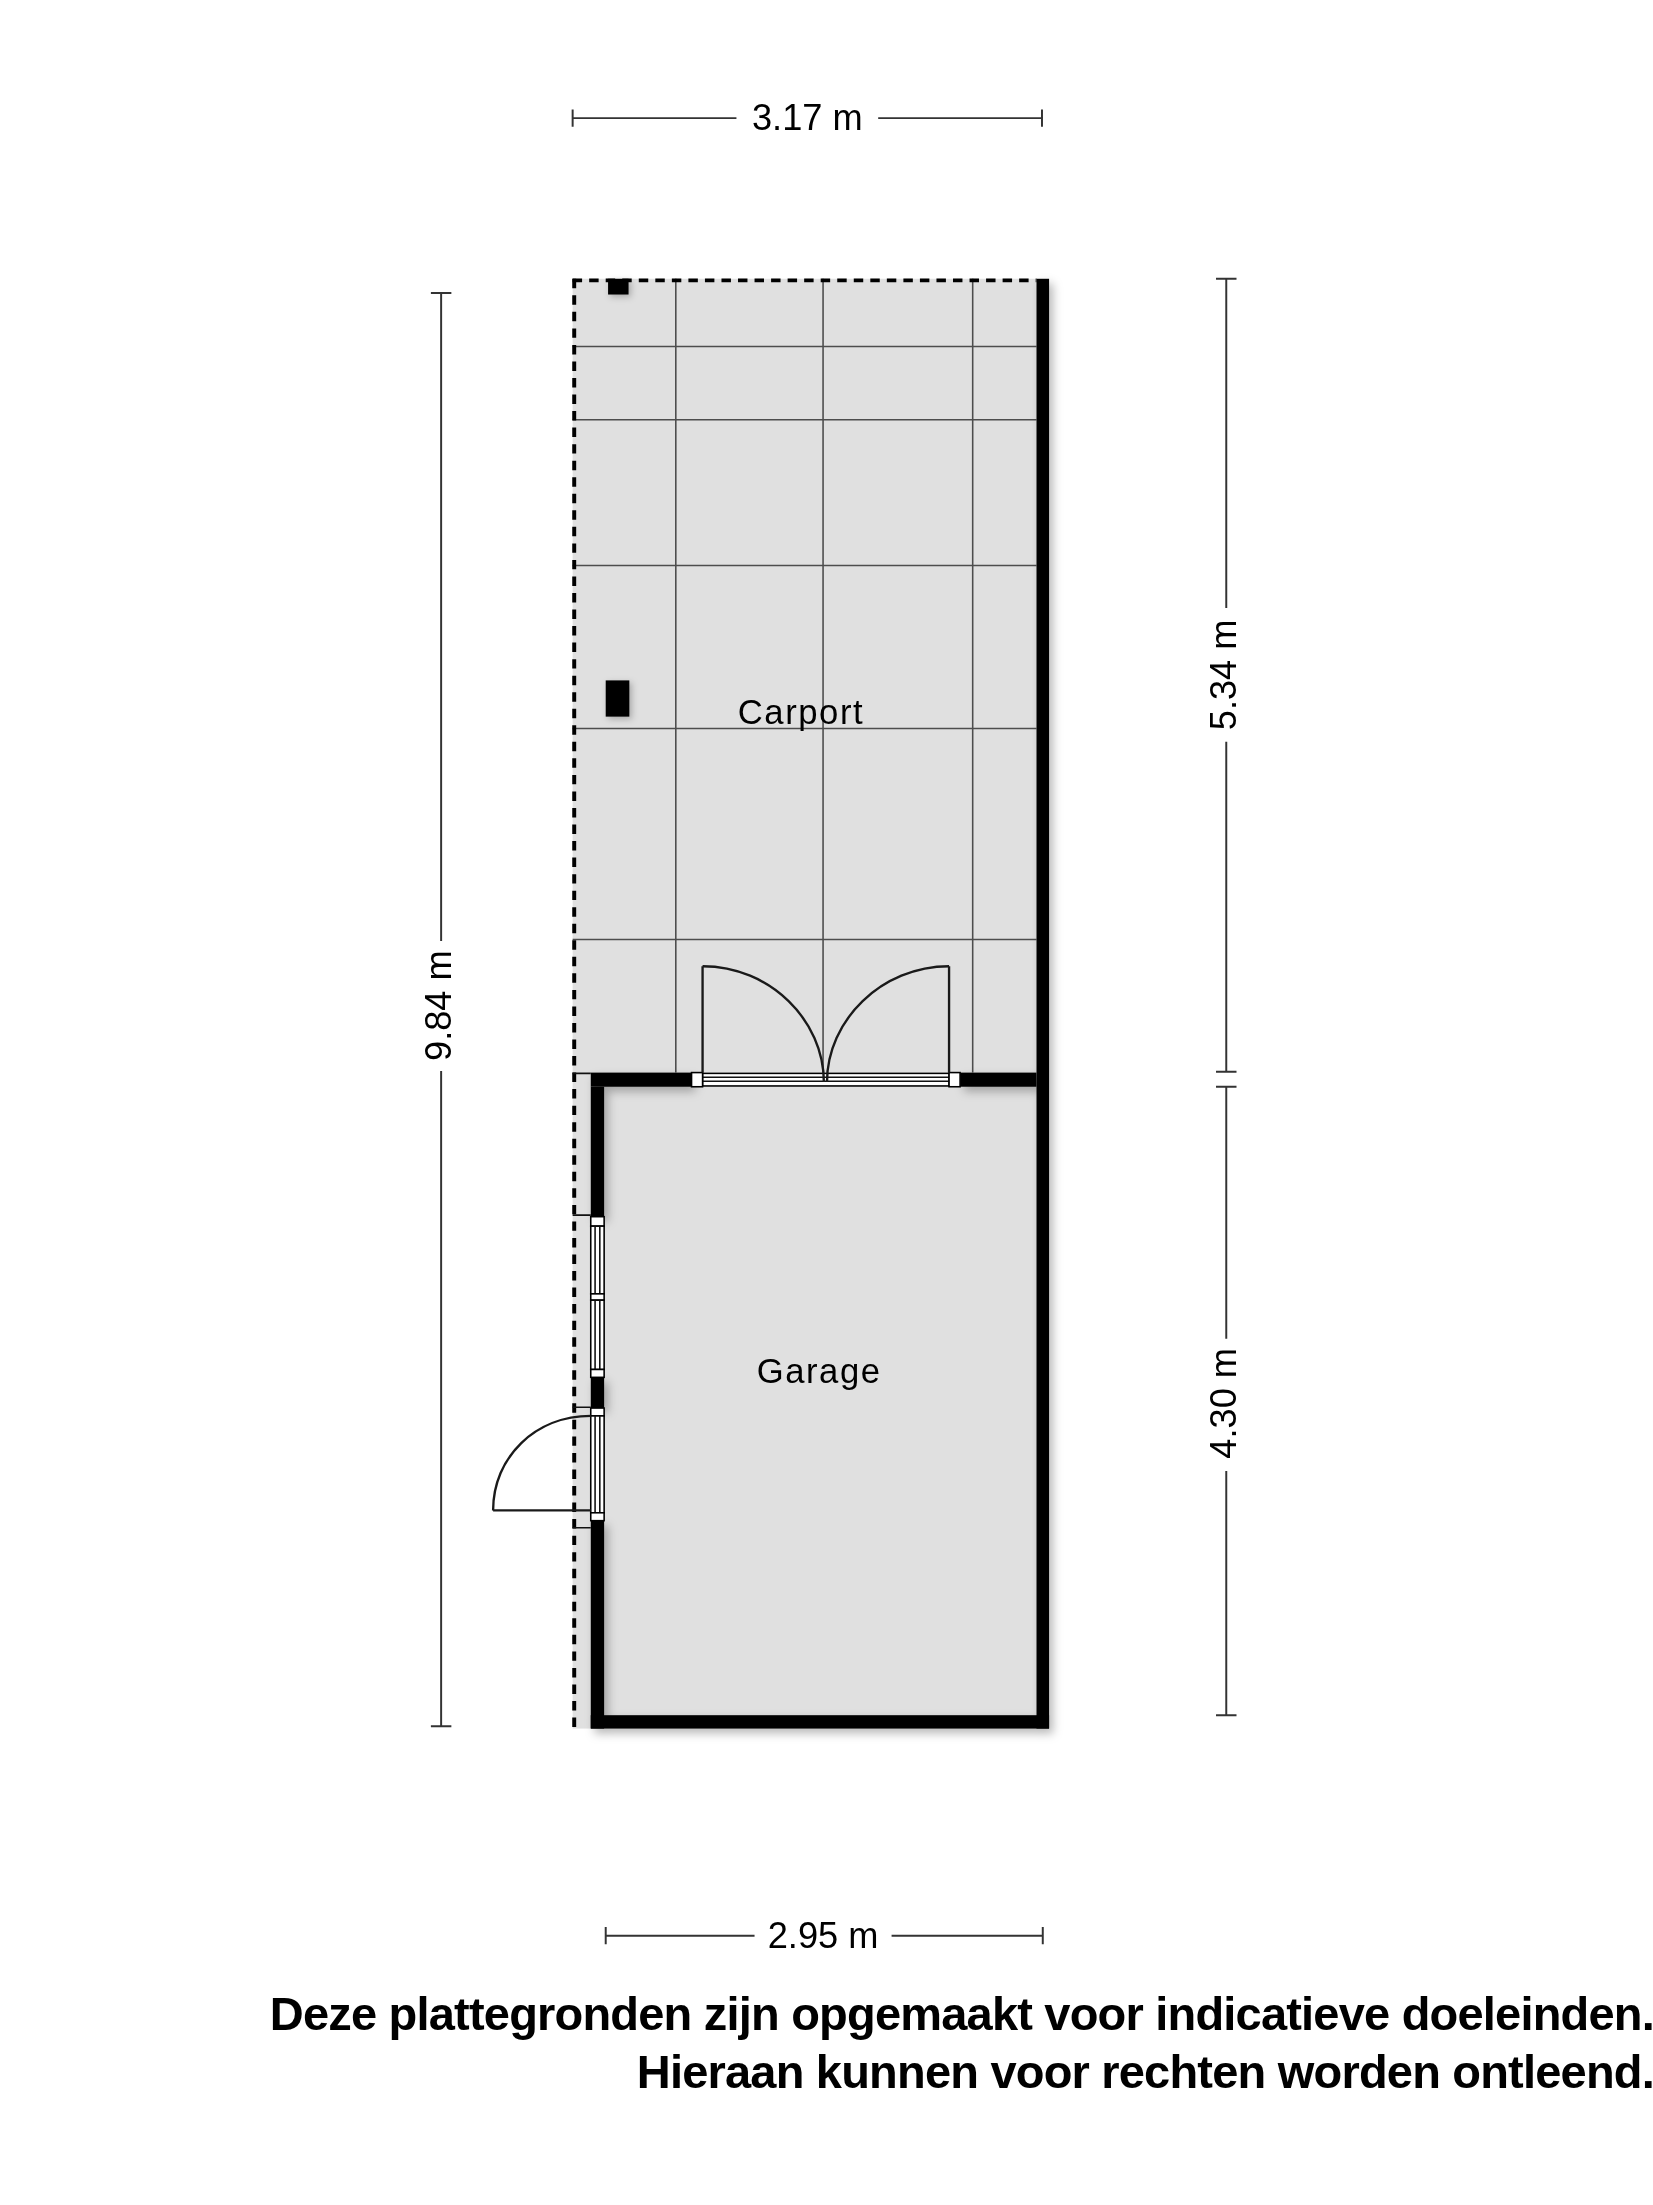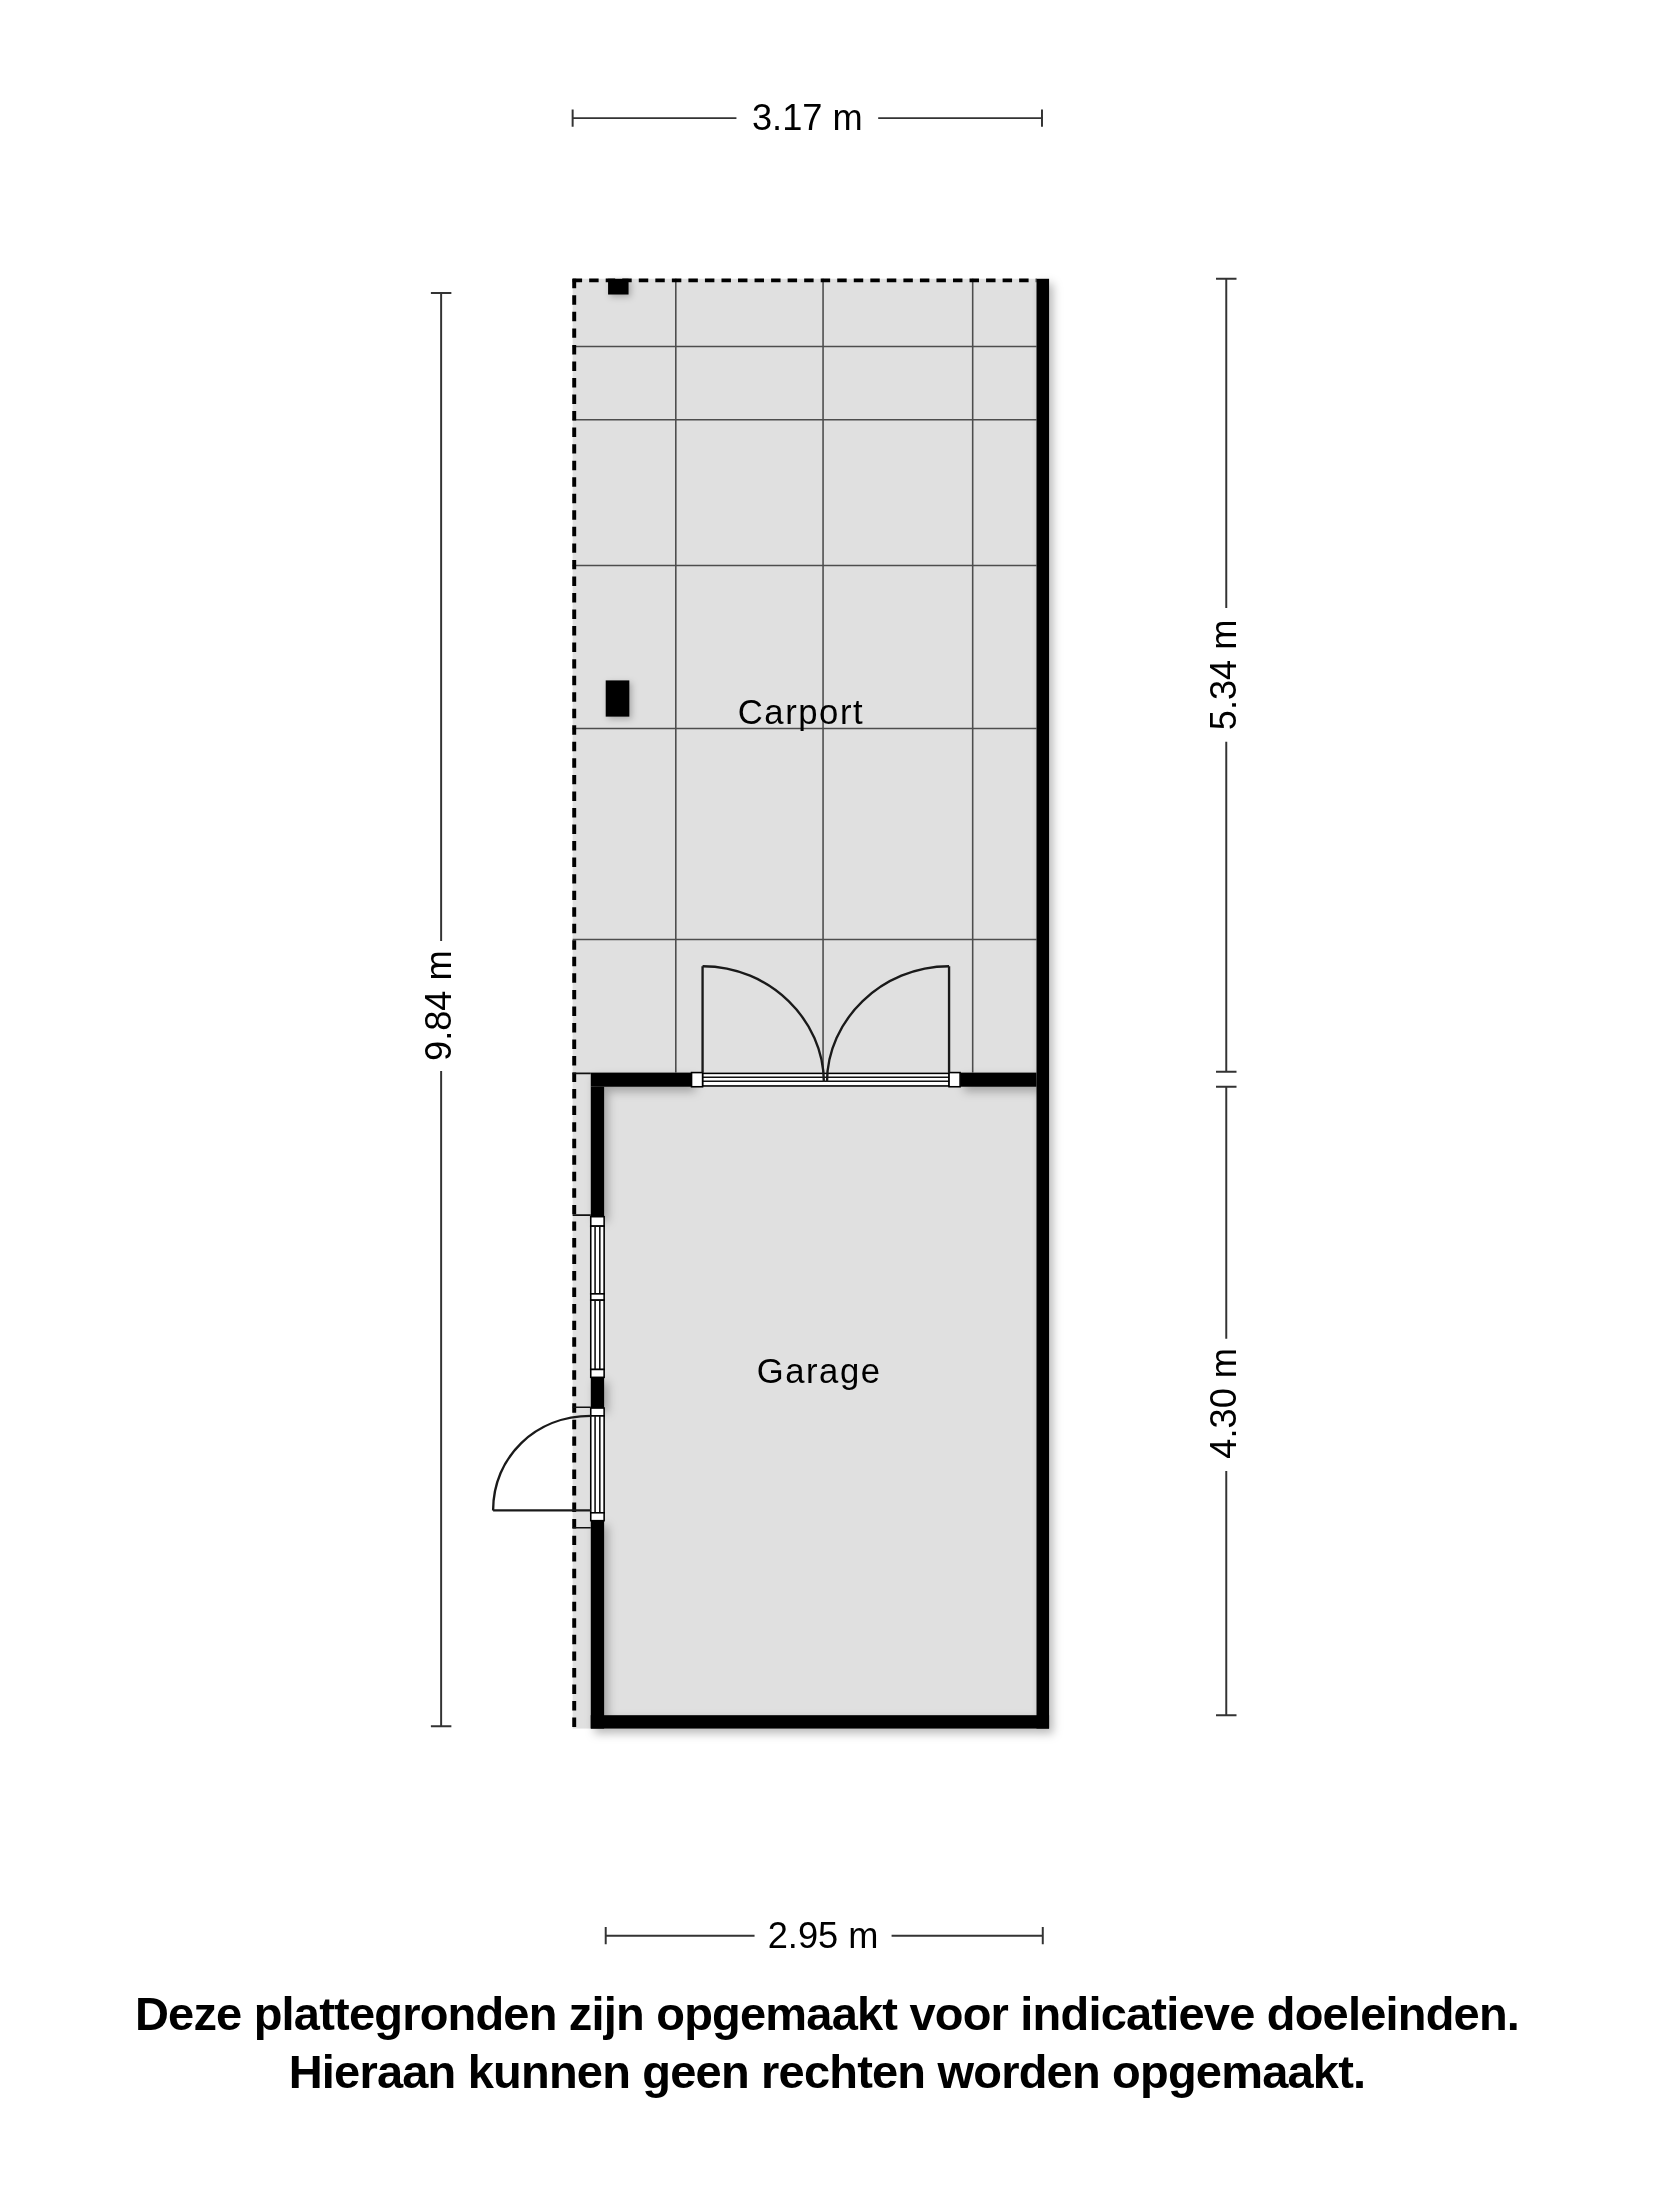--- a/index.html
+++ b/index.html
@@ -10,21 +10,21 @@
   .wall-stroked{fill:#fff;stroke:var(--wall,#000);stroke-width:2;}
   .gridline{stroke:var(--grid,#4d4d4d);stroke-width:2;fill:none;}
   .dashline{stroke:var(--wall,#000);stroke-width:5;stroke-dasharray:12 9;fill:none;}
   .thinline{stroke:#111;stroke-width:2;fill:none;}
   .doorline{stroke:#1a1a1a;stroke-width:3;fill:none;}
   .dimline{stroke:var(--dim,#333);stroke-width:2.5;fill:none;}
   .dimtext{font-size:46px;fill:#000;text-anchor:middle;dominant-baseline:middle;}
   .roomtext{font-size:44px;fill:#000;text-anchor:middle;dominant-baseline:middle;letter-spacing:2px;}
   .shadowed{filter:drop-shadow(5px 6px 6px rgba(0,0,0,0.28));}
   .soft{filter:drop-shadow(3px 3px 4px rgba(0,0,0,0.25));}
-  #disclaimer{position:absolute;left:0;top:1985px;width:1654px;text-align:center;
+  #disclaimer{position:absolute;left:0;top:1985px;width:1654px;text-align:right;
     font-weight:bold;color:#000;font-size:47px;line-height:58px;letter-spacing:-0.8px;}
 </style>
 </head>
 <body>
 
 <svg id="plan-svg" width="1654" height="2205" viewBox="0 0 2100 2800" xmlns="http://www.w3.org/2000/svg">
 
   <g>
     <rect class="floor" x="727" y="354" width="589" height="1008"></rect>
     <rect class="floor" x="767" y="1380" width="549" height="798"></rect>
@@ -111,15 +111,15 @@
   </g>
 
   <g>
     <path class="dimline" d="M769,2458 H958 M1132,2458 H1324 M769,2447 V2469 M1324,2447 V2469"></path>
     <text class="dimtext" x="1045" y="2461">2.95 m</text>
   </g>
 </svg>
 
 <div id="disclaimer">
   <div>Deze plattegronden zijn opgemaakt voor indicatieve doeleinden.</div>
-  <div>Hieraan kunnen geen rechten worden opgemaakt.</div>
+  <div>Hieraan kunnen voor rechten worden ontleend.</div>
 </div>
 
 
 </body></html>

